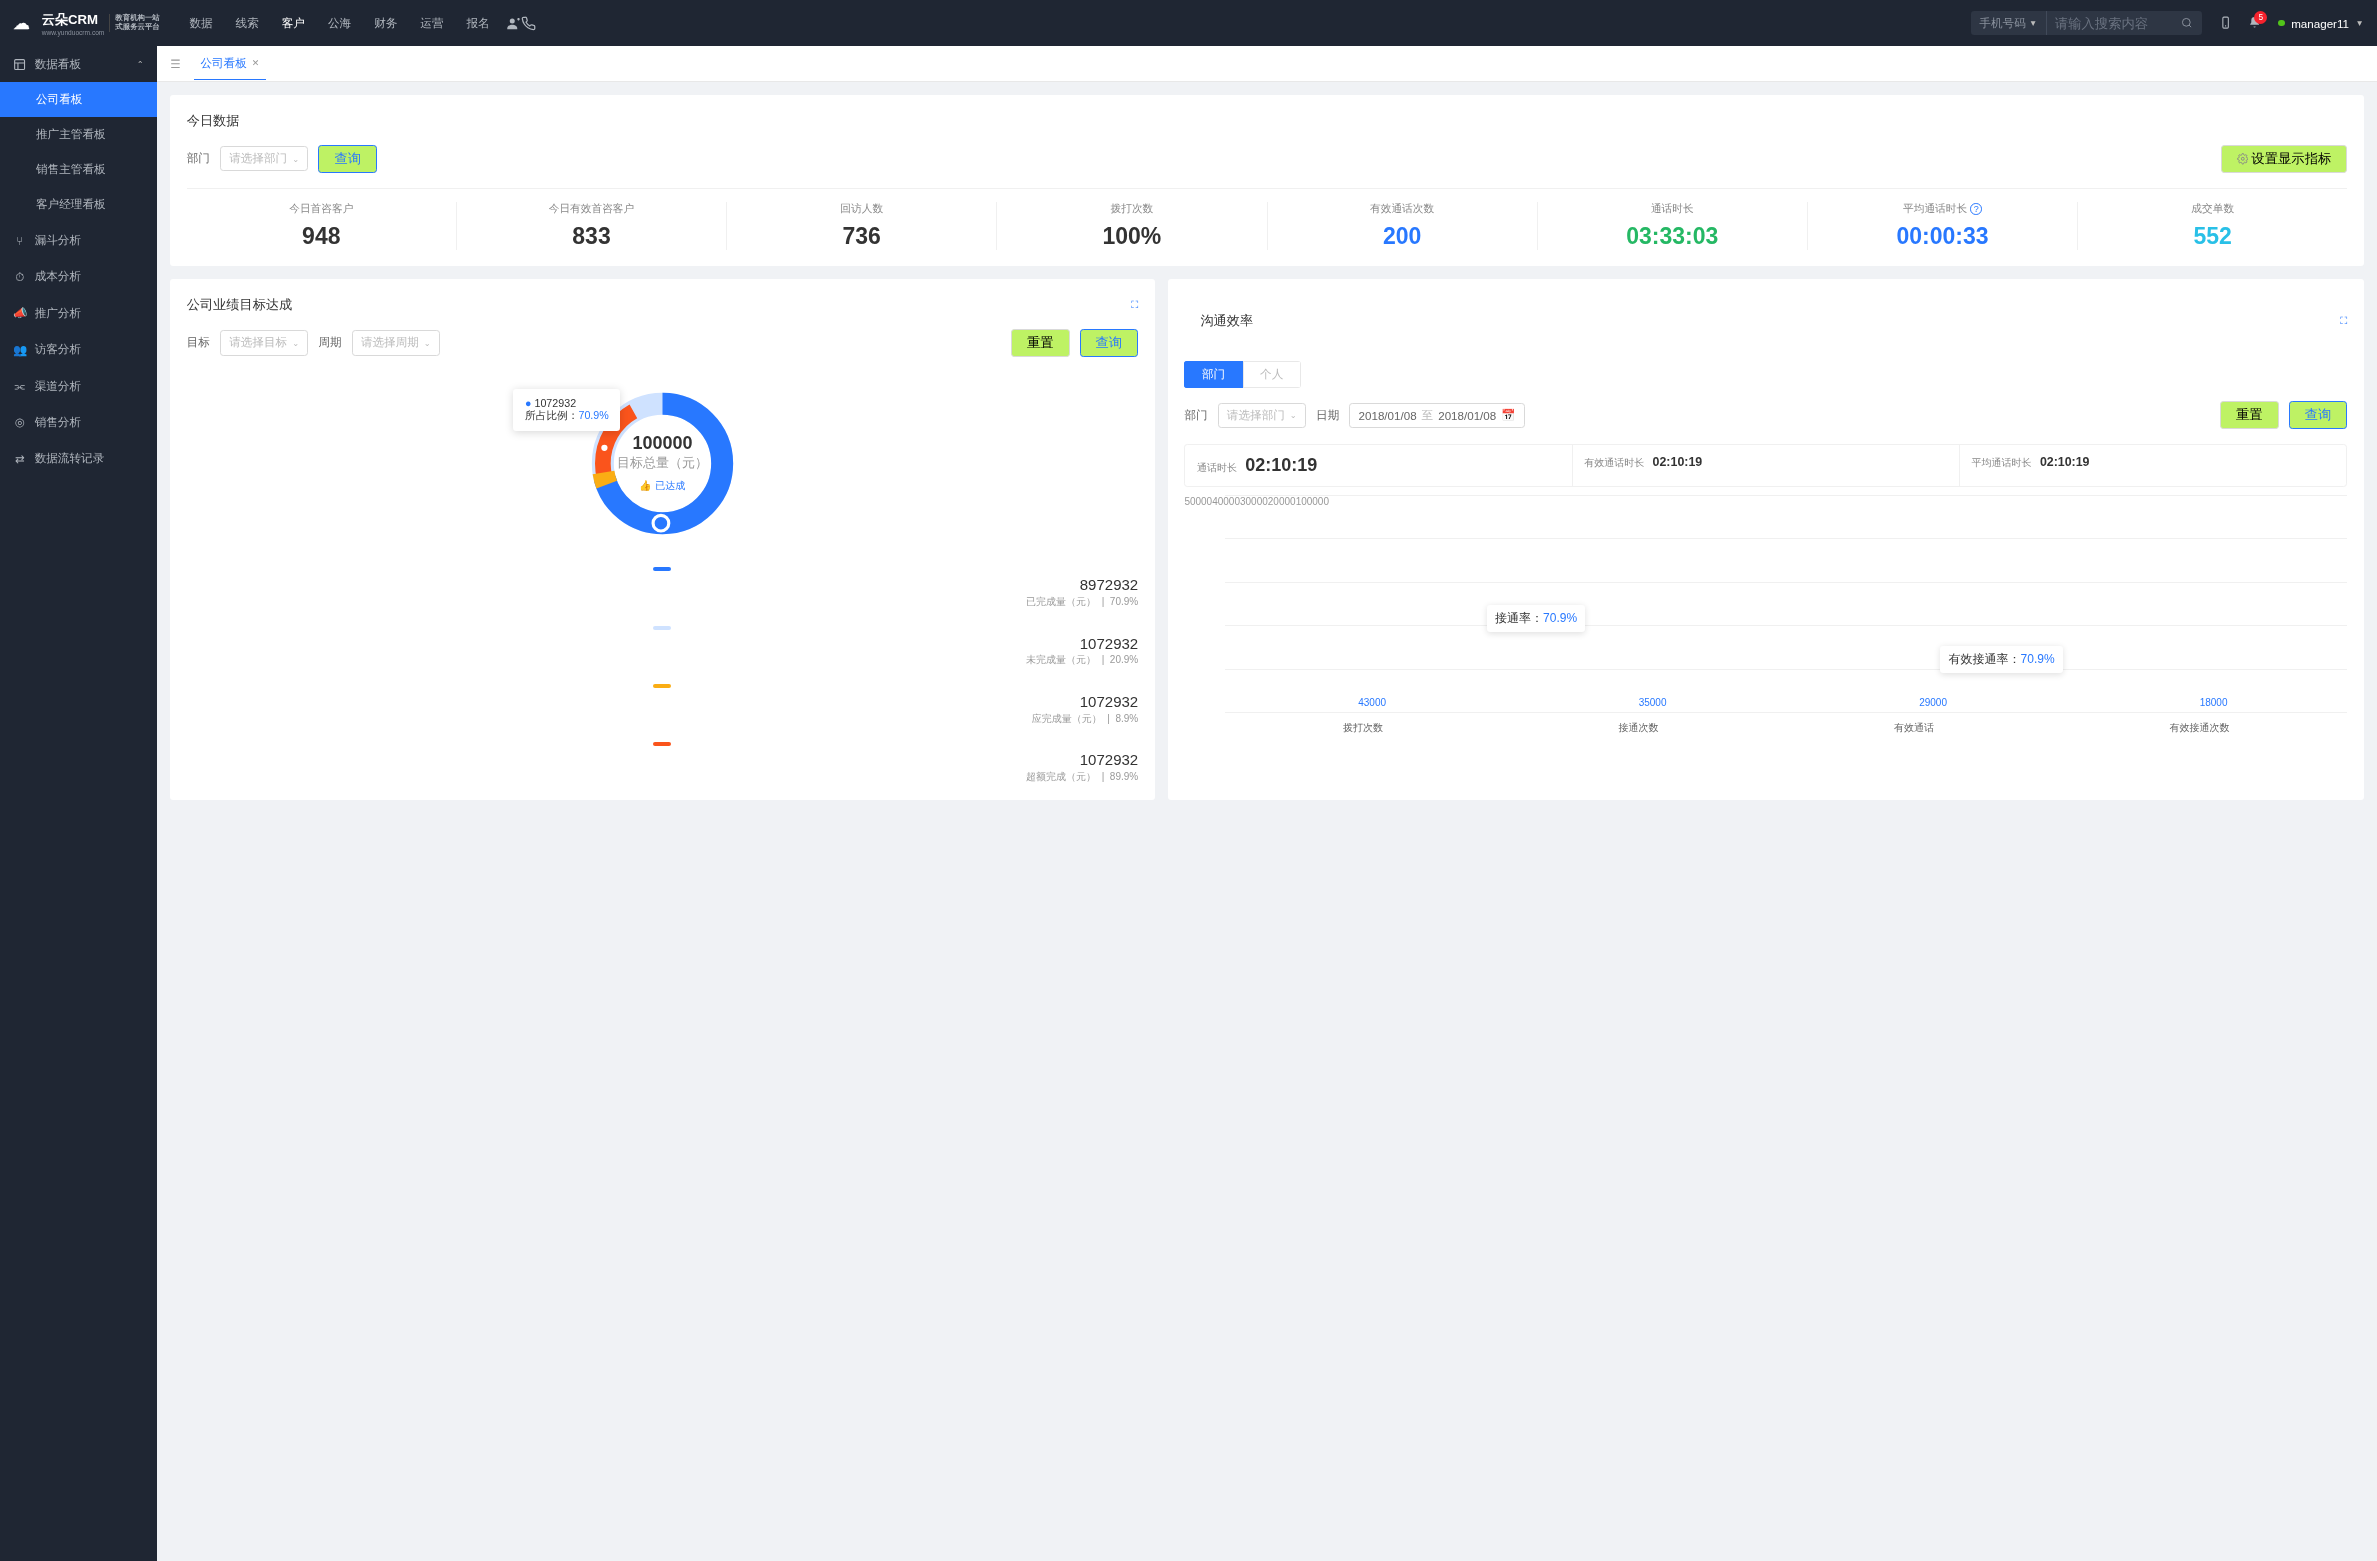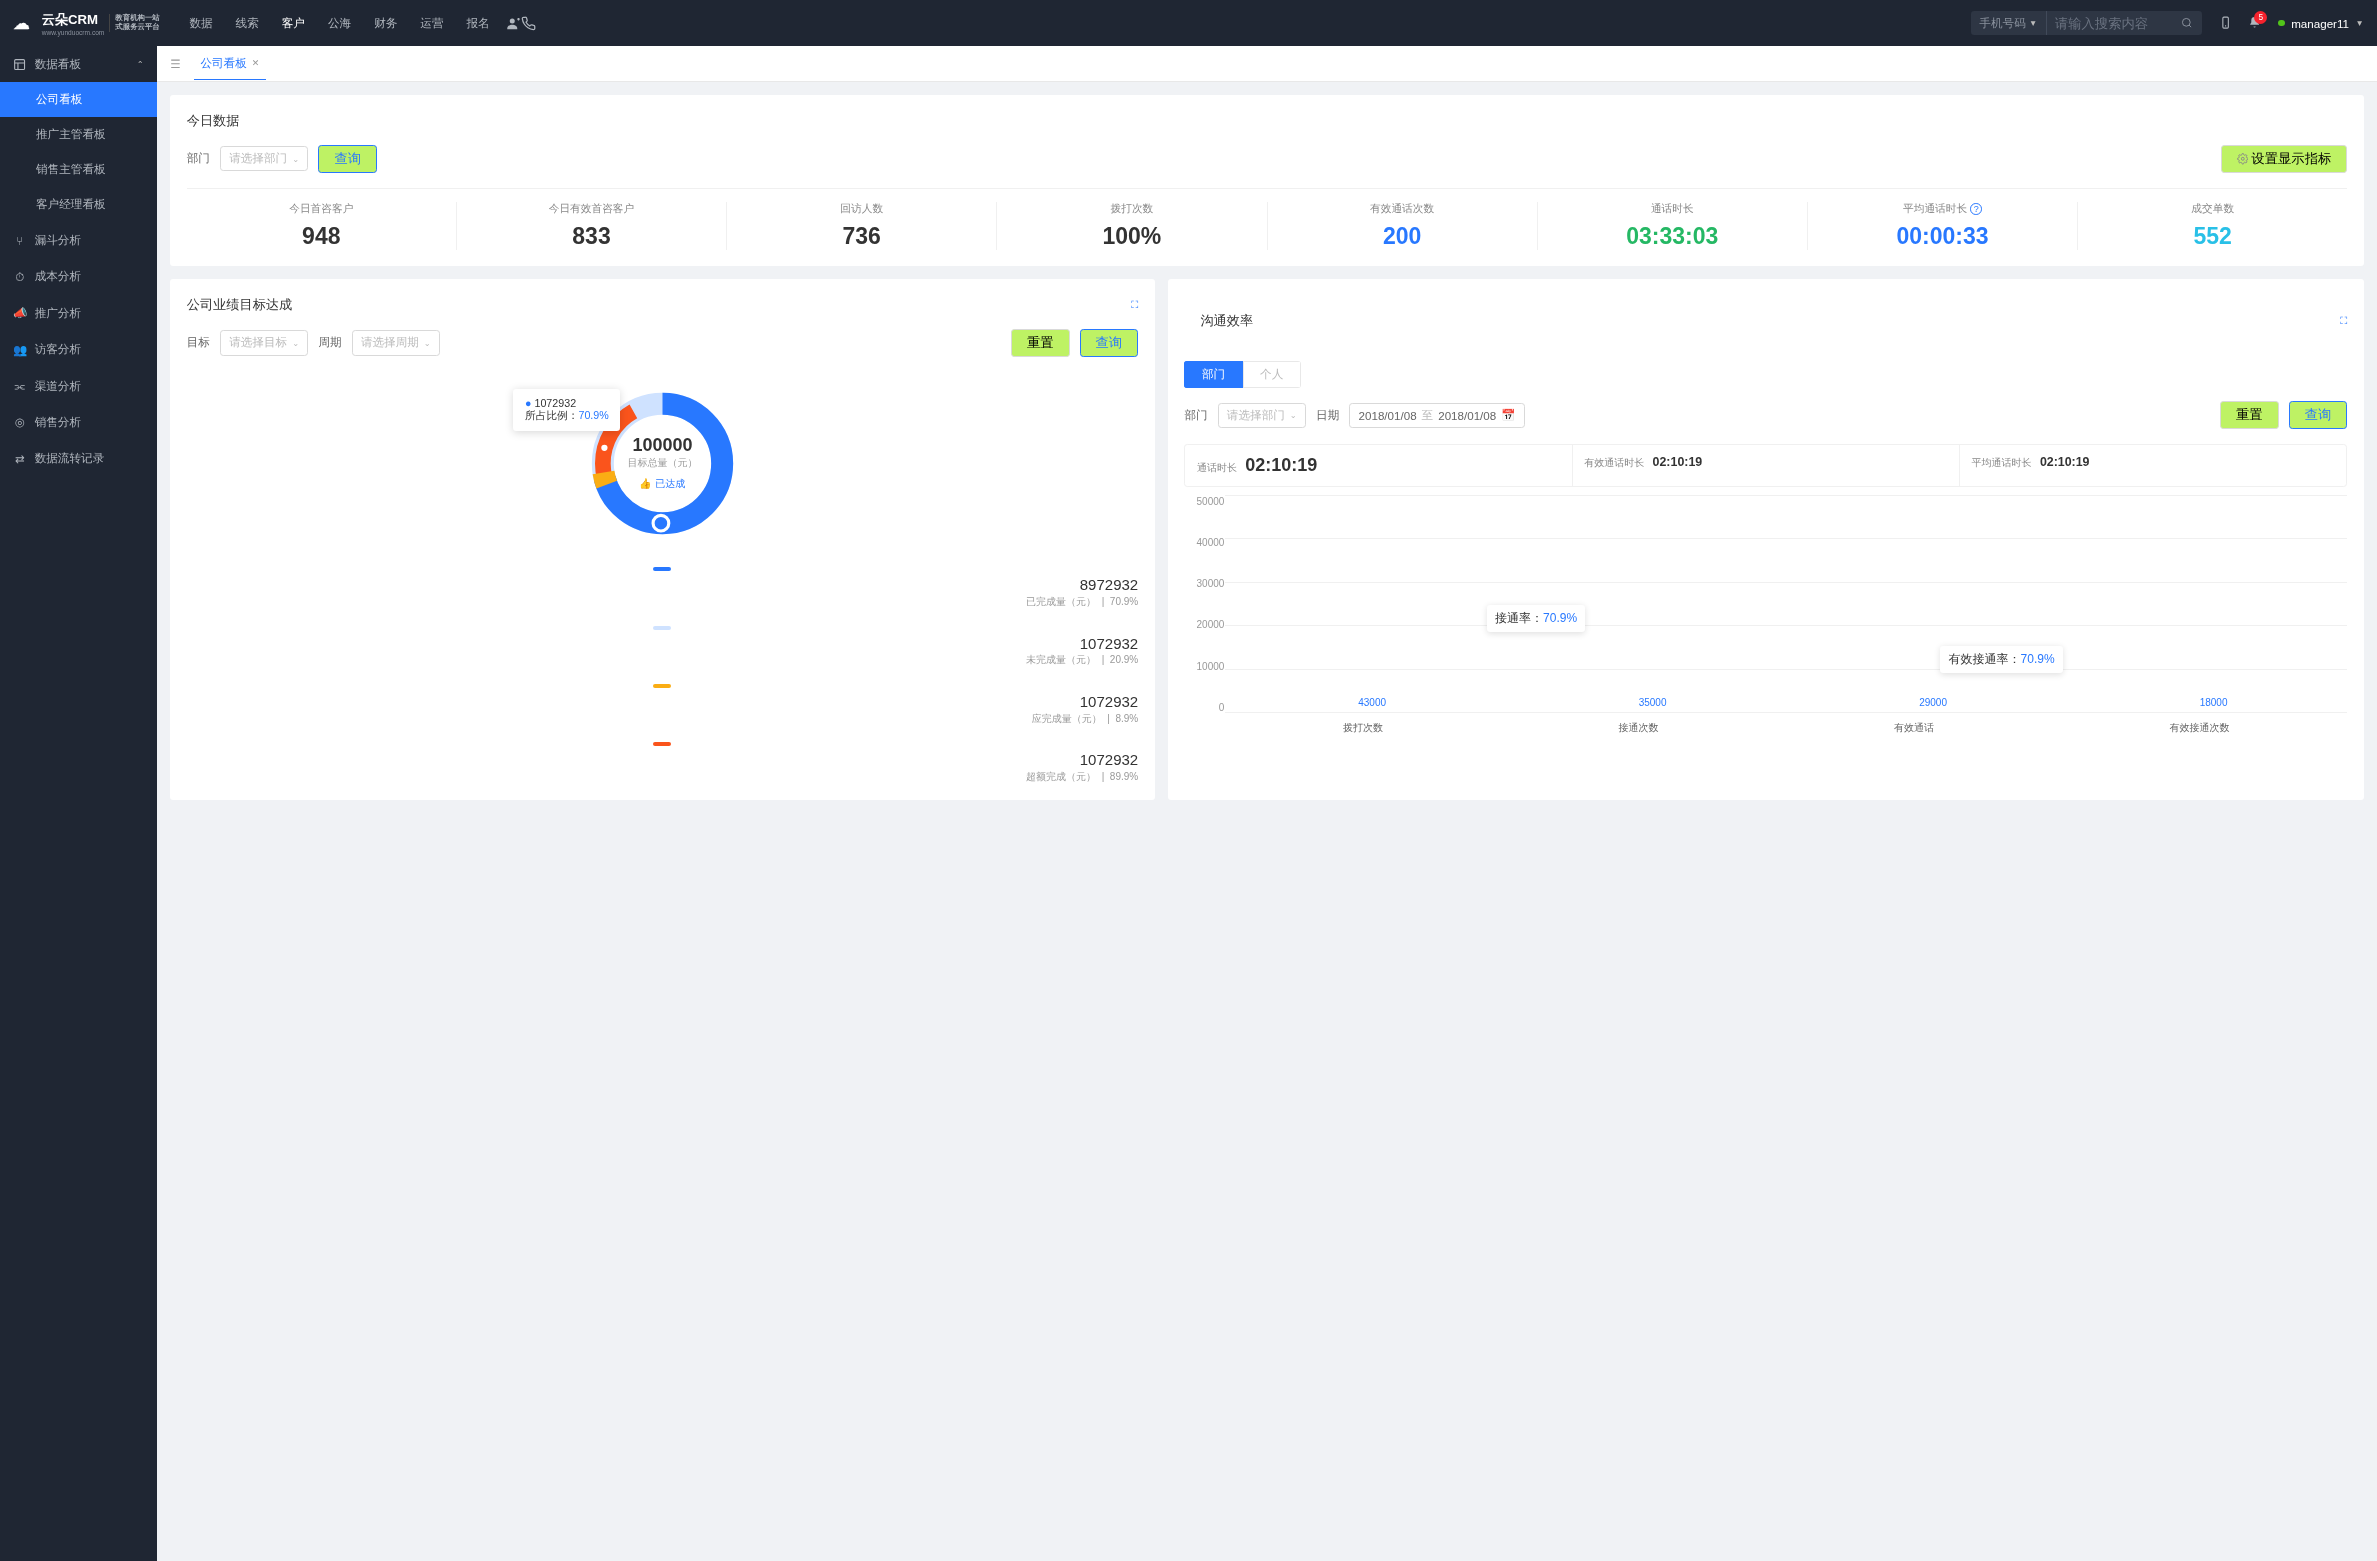--- a/index.html
+++ b/index.html
@@ -49,40 +49,40 @@
 .stat-label{color:#888;font-size:10.7px;margin-bottom:6.6px;display:flex;justify-content:center;align-items:center;gap:3.3px}
 .stat-value{font-size:23px;font-weight:600}
 .row2{display:flex;gap:13.2px}
 .panel2{background:#fff;border-radius:3.3px;padding:16.5px;flex:1}
 .panel-hd{display:flex;align-items:center;justify-content:space-between;margin-bottom:15px}
 .expand-icon{color:#2878ff;font-size:10px}
 .donut-wrap{display:flex;flex-direction:column;align-items:center;margin-top:8.3px}
 .donut-zone{position:relative;width:182px;height:182px;display:flex;align-items:center;justify-content:center}
 .donut-center{position:absolute;text-align:center}
 .donut-num{font-size:18px;font-weight:600}
-.donut-sub{font-size:10px;color:#999}
+.donut-sub{font-size:13px;color:#999}
 .donut-badge{margin-top:6.6px;color:#2878ff;font-size:10px;display:flex;align-items:center;gap:3.3px;justify-content:center}
 .tooltip{position:absolute;left:-58px;top:16.5px;background:#fff;box-shadow:0 1.7px 8.3px rgba(0,0,0,0.15);border-radius:3.3px;padding:8.3px 11.6px;font-size:10.7px}
 .tooltip .bullet{color:#2878ff}
 .tooltip .v{color:#2878ff}
 .legend-grid{display:grid;grid-template-columns:1fr;width:100%;margin-top:13.2px;text-align:right;row-gap:16.5px;column-gap:16.5px}
 .legend-bar{height:4.1px;width:18px;border-radius:2.5px;margin:0 auto 5px}
 .legend-num{font-size:15px;font-weight:500}
 .legend-sub{font-size:10px;color:#999;margin-top:1.7px}
 .seg{display:flex;gap:0;margin-bottom:13.2px;border-radius:3.3px;overflow:hidden;width:fit-content}
 .seg-btn{padding:5px 16.5px;border:0.8px solid #e8e8e8;background:#fff;color:#bbb}
 .seg-btn.active{background:#2878ff;color:#fff;border-color:#2878ff}
 .comm-times{display:flex;border:0.8px solid #f0f0f0;border-radius:3.3px;margin-bottom:8.3px}
 .comm-cell{flex:1;padding:10px 11.6px;display:flex;align-items:baseline;gap:8.3px;border-right:0.8px solid #f0f0f0}
 .comm-cell:last-child{border-right:none}
 .comm-lab{color:#888;font-size:10px}
 .comm-val{font-weight:600;font-size:18px}
 .comm-val.sm{font-size:12.4px}
 .chart{position:relative;height:239px;padding-left:41px;padding-bottom:21.5px}
-.y-axis{position:absolute;left:0;top:0;bottom:21.5px;width:40px;display:flex;flex-direction:column;justify-content:space-between;text-align:right;color:#999;font-size:10px}
+.y-axis{position:absolute;left:0;top:0;bottom:21.5px;width:40px;display:flex;flex-direction:row;justify-content:space-between;text-align:right;color:#999;font-size:10px}
 .grid{position:absolute;left:41px;right:0;top:0;bottom:21.5px}
 .gline{position:absolute;left:0;right:0;border-top:0.8px solid #f0f0f0}
 .bars{position:absolute;left:41px;right:0;top:0;bottom:21.5px;display:flex;justify-content:space-around;align-items:flex-end}
 .bar-wrap{display:flex;flex-direction:column;align-items:center;width:38px;position:relative}
 .bar{background:linear-gradient(to top,#2878ff,#5f9fff);width:10px;border-radius:1.7px 1.7px 0 0}
 .bar-lab{position:absolute;top:-16.5px;left:11.6px;color:#2878ff;font-size:10px;white-space:nowrap}
 .x-axis{position:absolute;left:41px;right:0;bottom:0;display:flex;justify-content:space-around;color:#666;font-size:10px}
 .chip{position:absolute;background:#fff;box-shadow:0 1.7px 6.6px rgba(0,0,0,0.12);border-radius:3.3px;padding:5px 8.3px;font-size:12px}
 .chip .v{color:#2878ff}
 .date-inp{border:0.8px solid #d9d9d9;border-radius:3.3px;padding:4.1px 8.3px;display:flex;align-items:center;gap:5px;color:#666}

